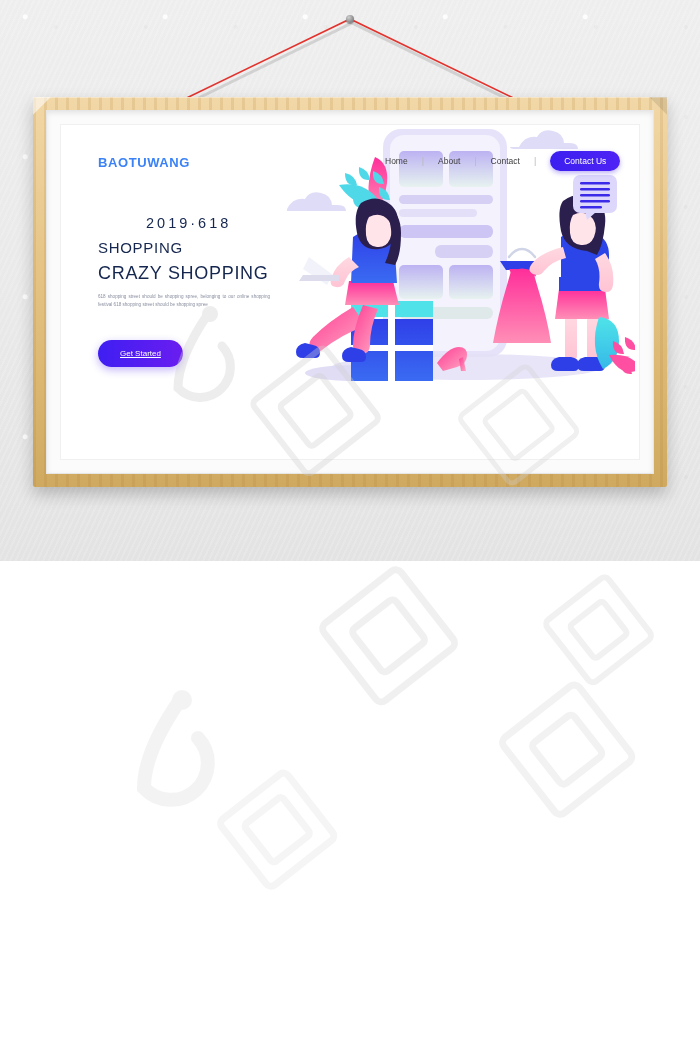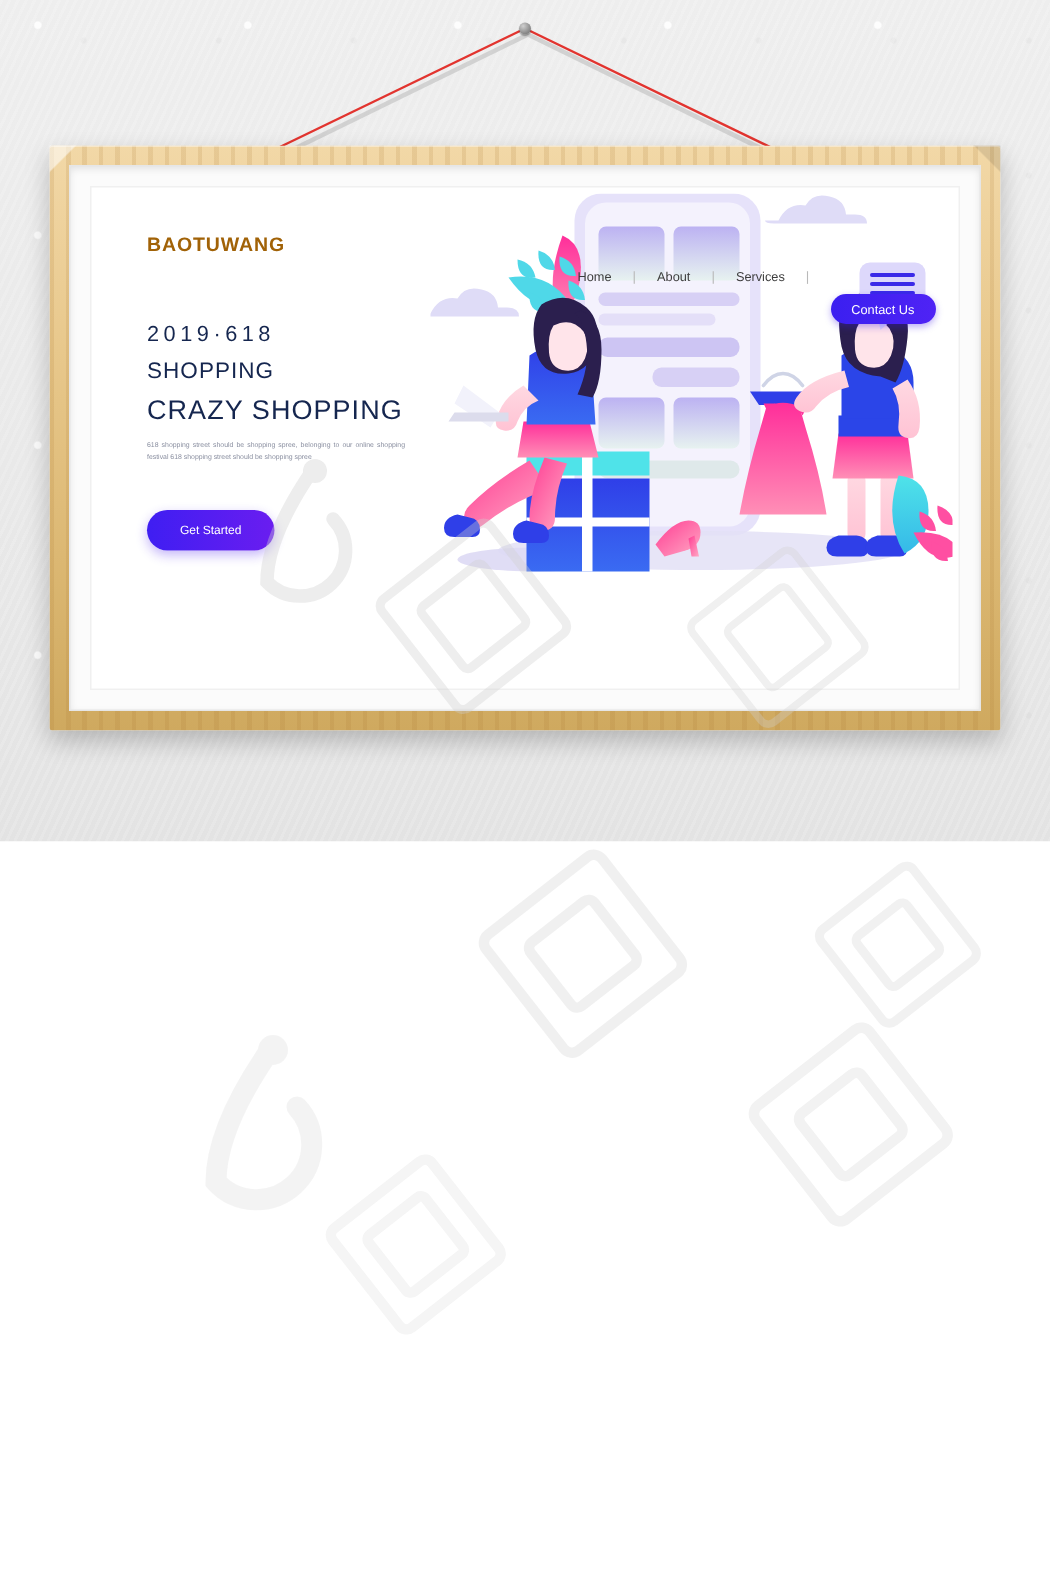--- a/index.html
+++ b/index.html
@@ -61,49 +61,49 @@
   .poster {
     position:relative; width:100%; height:100%;
     background:#ffffff; overflow:hidden;
     border:1px solid #f0f0f0;
   }
 
   
   .brand {
     position:absolute; font-weight:700; letter-spacing:.6px;
   }
-  .p-brand { left:37px; top:30px; font-size:13px; color:#a16207; }
+  .p-brand { left:37px; top:30px; font-size:13px; color:#3b82f6; }
 
   .nav { position:absolute; display:flex; align-items:center; }
   .p-nav { left:310px; top:26px; gap:0; }
   .nav-link {
     font-size:8.5px; color:#3d3d3d; padding:0 14px; white-space:nowrap;
   }
   .nav-sep { color:#b9b9b9; font-size:9px; }
   .nav-cta {
     margin-left:14px; font-size:8.5px; color:#fff; font-weight:400;
     background:linear-gradient(90deg,#3b1ff0,#4f23f5);
     padding:5px 14px; border-radius:20px; white-space:nowrap;
     box-shadow:0 2px 5px rgba(60,25,230,.35);
-    margin-top:45px;
   }
 
   .hl { position:absolute; left:37px; color:#15264f; }
-  .hl-date { top:90px; font-size:14.5px; letter-spacing:3px; font-weight:400; }
+  .hl-date { top:90px; font-size:14.5px; letter-spacing:3px; font-weight:400;margin-left:48px; }
   .hl-1 { top:114px; font-size:15px; letter-spacing:.7px; }
   .hl-2 { top:138px; font-size:18px; letter-spacing:.7px; }
   .para {
     position:absolute; left:37px; top:168px; width:172px;
     font-size:4.6px; line-height:1.85; color:#8a8fa0; text-align:justify;
   }
   .cta {
     position:absolute; left:37px; top:215px;
     background:linear-gradient(90deg,#3f1ef2,#6a1df0);
     color:#fff; font-size:8px; padding:9px 22px; border-radius:20px;
     box-shadow:0 3px 8px rgba(70,25,235,.32);
+    text-decoration:underline;
   }
 
   
   .illu { position:absolute; right:4px; top:4px; width:348px; height:262px; }
 
   
   .detail {
     position:absolute; left:0; top:561px; width:700px; height:492px;
     background:#fff; overflow:hidden;
   }
@@ -279,21 +279,21 @@
         </svg>
       </div>
 
       <div class="brand p-brand">BAOTUWANG</div>
 
       <div class="nav p-nav">
         <span class="nav-link">Home</span>
         <span class="nav-sep">|</span>
         <span class="nav-link">About</span>
         <span class="nav-sep">|</span>
-        <span class="nav-link">Services</span>
+        <span class="nav-link">Contact</span>
         <span class="nav-sep">|</span>
         <span class="nav-cta">Contact Us</span>
       </div>
 
       <div class="hl hl-date">2019·618</div>
       <div class="hl hl-1">SHOPPING</div>
       <div class="hl hl-2">CRAZY SHOPPING</div>
       <div class="para">618 shopping street should be shopping spree, belonging to our online shopping festival 618 shopping street should be shopping spree</div>
       <div class="cta">Get Started</div>
     </div>

